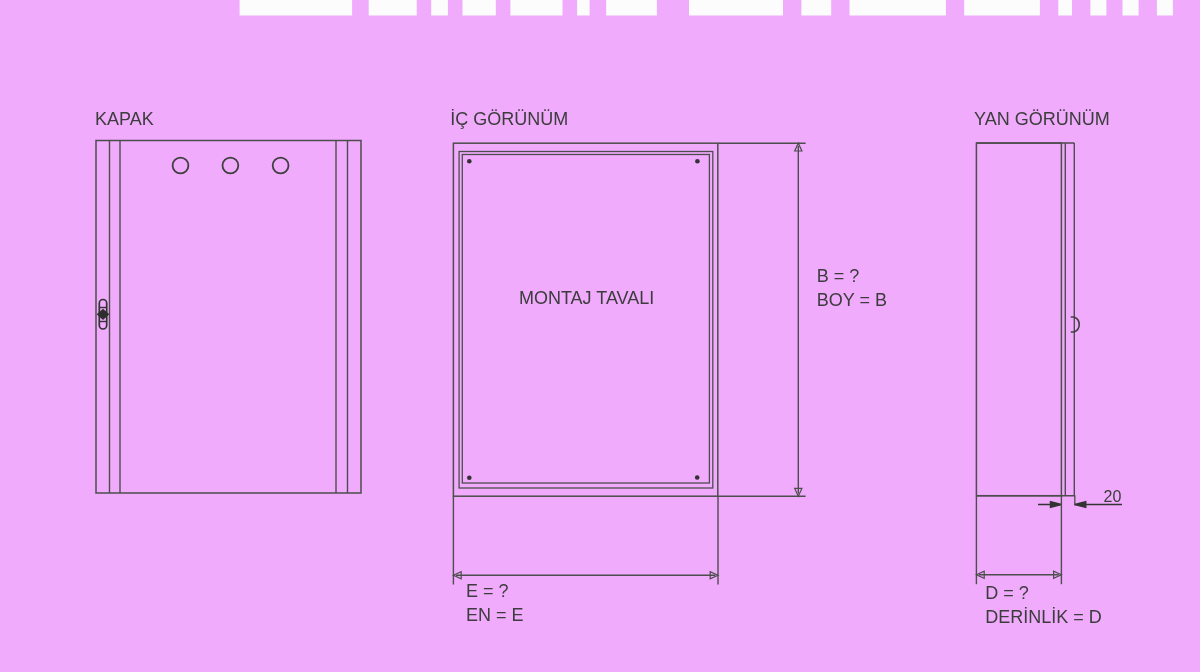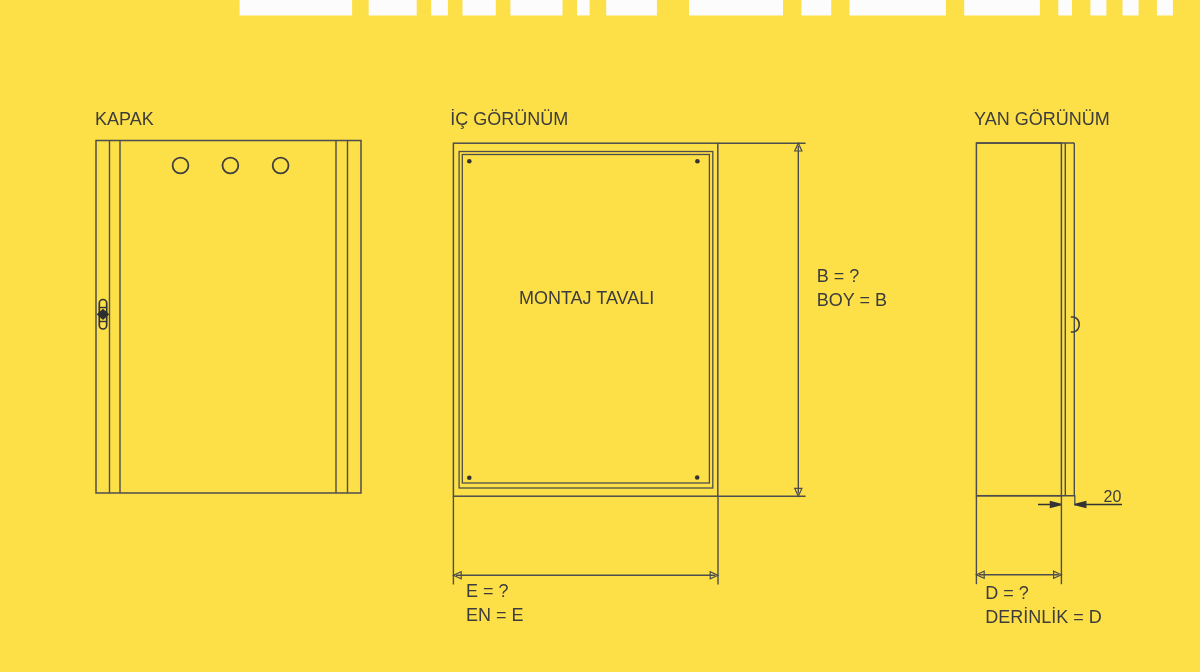--- a/index.html
+++ b/index.html
@@ -1,16 +1,16 @@
 <!DOCTYPE html>
 <html><head>
 <meta charset="utf-8">
 <style>
   html,body{margin:0;padding:0;background:#ffffff;}
-  .page{position:relative;width:1200px;height:672px;background:#fde047;overflow:hidden;}
+  .page{position:relative;width:1200px;height:672px;background:#f0abfc;overflow:hidden;}
   svg{display:block;}
   text{font-family:"Liberation Sans",sans-serif;fill:#3c3c3c;}
 </style>
 </head>
 <body>
 <div class="page">
 <svg width="1200" height="672" viewBox="0 0 1200 672" fill="none">
 
   <g fill="#fcfcfc">
     <rect x="239.6" y="0" width="112.5" height="15.5"></rect>

